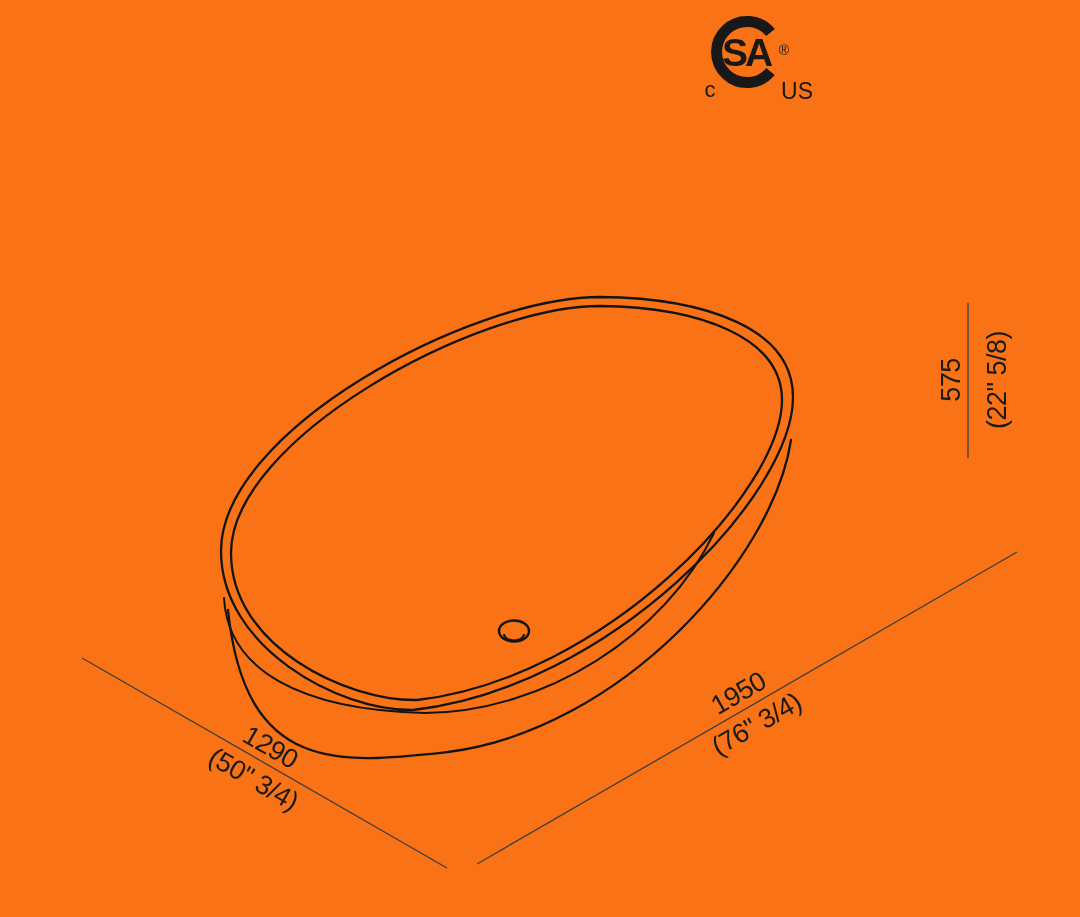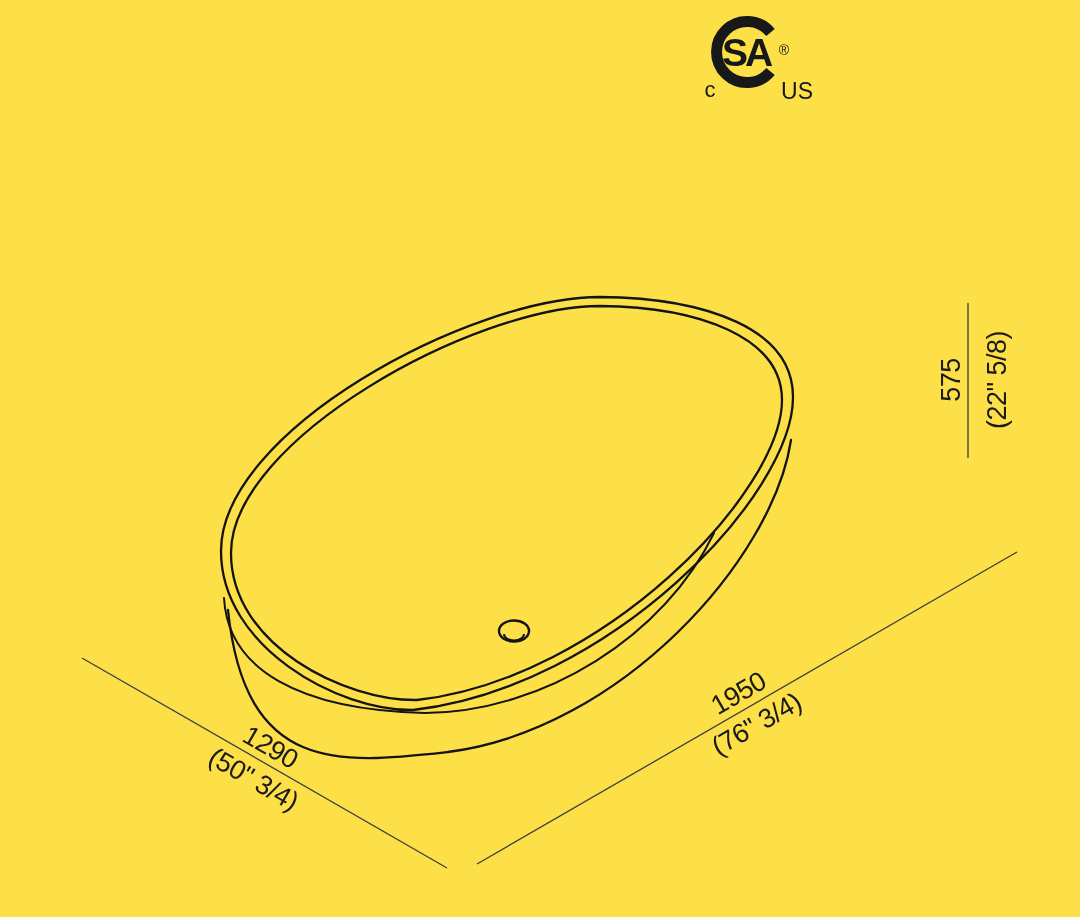--- a/index.html
+++ b/index.html
@@ -8,21 +8,21 @@
     background: #ffffff;
     width: 1080px;
     height: 917px;
     overflow: hidden;
     font-family: "Liberation Sans", sans-serif;
   }
   .stage {
     position: relative;
     width: 1080px;
     height: 917px;
-    background: #fde047;
+    background: #f97316;
   }
   svg { display: block; }
 
   .tub-line {
     fill: none;
     stroke: #141414;
     stroke-width: 2.3;
     stroke-linecap: round;
   }
   .drain-line {

